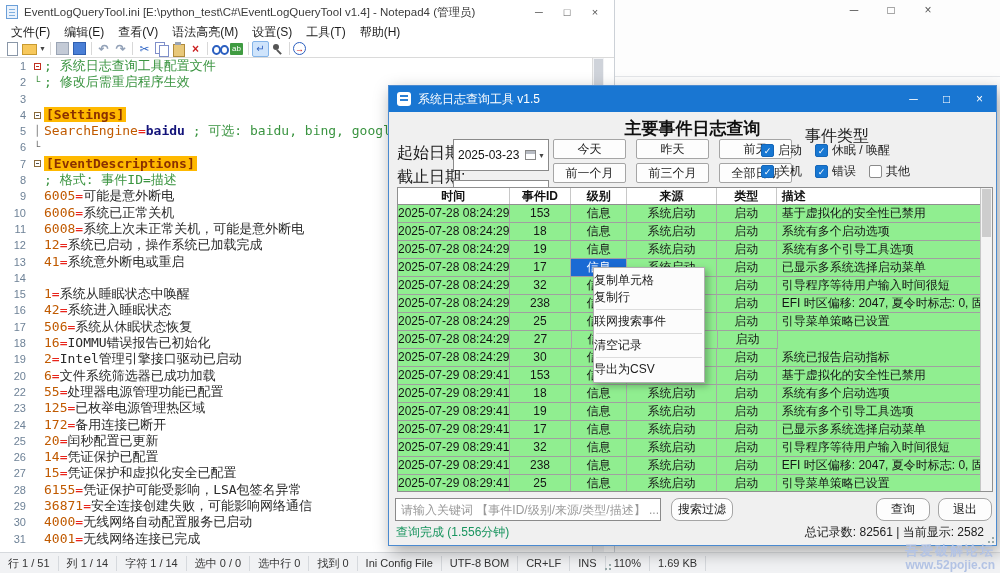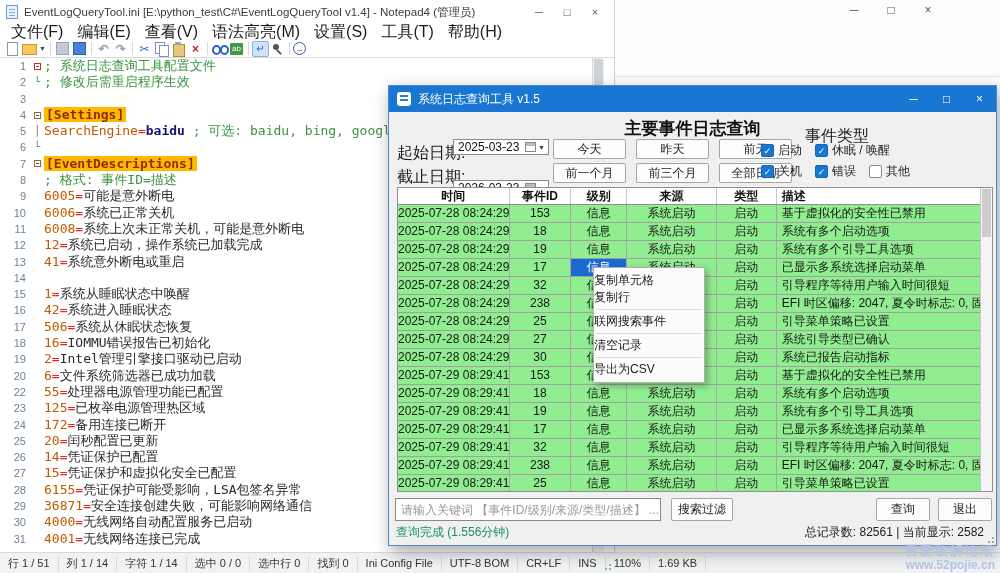--- a/index.html
+++ b/index.html
@@ -15,21 +15,21 @@
 
   
   .np { position:absolute; left:0; top:0; width:615px; height:573px; background:#fff; border-right:1px solid #ccd1d7; }
   .np-titlebar { height:24px; display:flex; align-items:center; padding-left:6px; background:#fff; }
   .np-icon { width:12px; height:14px; background:#eaf2fc; border:1px solid #6b9fd8; position:relative; margin-right:6px; flex:none; }
   .np-icon::after { content:""; position:absolute; left:2px; top:3px; width:6px; height:7px;
       background:repeating-linear-gradient(#7fb0e0 0 1px, transparent 1px 3px); }
   .np-title { font-size:11.5px; color:#3b3b3b; white-space:nowrap; }
   .np-controls { position:absolute; left:525px; top:0; height:24px; display:flex; }
   .np-controls span { width:28px; text-align:center; line-height:24px; font-size:11px; color:#555; }
-  .np-menubar { height:16px; display:flex; align-items:center; padding-left:4px; font-size:16px; color:#1c1c1c; }
+  .np-menubar { height:16px; display:flex; align-items:center; padding-left:4px; font-size:12px; color:#1c1c1c; }
   .np-menu-item { padding:0 7px; cursor:default; }
   .np-toolbar { height:18px; display:flex; align-items:center; padding-left:4px; border-bottom:1px solid #dadada; }
   .tsep { width:1px; height:13px; background:#d8d8d8; margin:0 3px; flex:none; }
   .tbi { width:17px; height:16px; position:relative; display:inline-flex; align-items:center; justify-content:center; font-size:11px; flex:none; }
   .i-new::before { content:""; width:9px; height:12px; background:#fff; border:1px solid #8a97a8; }
   .i-open::before { content:""; width:13px; height:9px; background:#f7c85c; border:1px solid #c89a30; margin-top:2px; }
   .i-dd { width:9px; color:#444; font-size:7px; }
   .i-save::before { content:""; width:11px; height:11px; background:#c3cad6; border:1px solid #9aa4b4; }
   .i-saveall::before { content:""; width:11px; height:11px; background:#4a7fd6; border:1px solid #2f5fb0; }
   .i-undo, .i-redo { color:#93a2b8; font-size:12px; font-weight:bold; }
@@ -80,21 +80,21 @@
       border:1px solid #4a8ad0; box-shadow:3px 6px 16px rgba(0,0,0,.35); z-index:10; }
   .dlg-titlebar { height:26px; background:#1976d2; display:flex; align-items:center; padding-left:8px; color:#fff; }
   .dlg-icon { width:14px; height:14px; background:#fff; border-radius:3px; margin-right:7px; position:relative; flex:none; }
   .dlg-icon::after { content:""; position:absolute; left:3px; top:3px; width:8px; height:8px;
       background:repeating-linear-gradient(#2b7fd4 0 2px, transparent 2px 4px); }
   .dlg-title { font-size:12px; }
   .dlg-controls { position:absolute; right:0; top:0; height:26px; display:flex; }
   .dlg-controls span { width:33px; text-align:center; line-height:26px; font-size:12px; color:#fff; }
   .dlg-header { margin-top:5px; text-align:center; font-size:17px; font-weight:bold; color:#101010; }
   .dlabel { position:absolute; font-size:16px; color:#1c1c1c; }
-  .dinput { position:absolute; width:96px; height:16px; background:#fff; border:1px solid #8a8a8a; display:flex; align-items:center; font-size:12px; color:#111; }
+  .dinput { position:absolute; width:96px; height:32px; background:#fff; border:1px solid #8a8a8a; display:flex; align-items:center; font-size:12px; color:#111; }
   .dval { flex:1; padding-left:4px; }
   .cal { width:11px; height:10px; border:1px solid #888; background:#fff; position:relative; margin-right:2px; flex:none; }
   .cal::before { content:""; position:absolute; left:0; top:0; width:100%; height:3px; background:#b8bcc4; }
   .ddar { font-size:7px; color:#444; padding-right:3px; }
   .qrow { position:absolute; display:flex; gap:10px; }
   .qbtn { width:73px; height:20px; background:#fdfdfd; border:1px solid #a5a5a5; border-radius:2px; font-size:12px; color:#1c1c1c;
       display:flex; align-items:center; justify-content:center; cursor:default; font-family:"Liberation Sans", sans-serif; }
   .cbrow { position:absolute; display:flex; gap:13px; align-items:center; }
   .cbitem { display:flex; align-items:center; gap:4px; font-size:12px; color:#1c1c1c; }
   .cb { width:13px; height:13px; border-radius:2px; display:inline-flex; align-items:center; justify-content:center; font-size:9px; flex:none; }
@@ -114,21 +114,21 @@
   .tthumb { margin:1px; height:48px; background:#cdcdcd; }
 
   .ctx { position:absolute; left:204px; top:181px; width:112px; background:#fcfcfc; border:1px solid #b0b0b0;
       box-shadow:3px 3px 7px rgba(0,0,0,.28); padding:4px 0; z-index:30; }
   .ctx-item { height:17px; line-height:17px; font-size:12px; color:#1c1c1c; cursor:default; white-space:nowrap; }
   .ctx-sep { border-top:1px solid #dcdcdc; margin:3px 2px; }
 
   .dsearch { position:absolute; left:6px; top:412px; width:266px; height:23px; border:1px solid #8a8a8a; background:#fff;
       font-size:12px; padding-left:5px; color:#222; font-family:"Liberation Sans", sans-serif; }
   .dsearch::placeholder { color:#9a9a9a; }
-  .dbtn { position:absolute; height:23px; background:#fdfdfd; border:1px solid #a5a5a5; border-radius:2px; font-size:12px; color:#1c1c1c;
+  .dbtn { position:absolute; height:23px; background:#fdfdfd; border:1px solid #a5a5a5; border-radius:8px; font-size:12px; color:#1c1c1c;
       display:flex; align-items:center; justify-content:center; cursor:default; font-family:"Liberation Sans", sans-serif; }
   .b-filter { left:282px; top:412px; width:62px; }
   .b-query  { left:487px; top:412px; width:54px; }
   .b-exit   { left:549px; top:412px; width:54px; }
   .dstatus-l { position:absolute; left:7px; top:438px; font-size:12px; color:#18945e; }
   .dstatus-r { position:absolute; right:12px; top:438px; font-size:12px; color:#1c1c1c; }
   .dgrip { position:absolute; right:2px; bottom:2px; width:6px; height:6px;
       background:radial-gradient(circle 1px at 1px 5px, #9aa 99%, transparent), radial-gradient(circle 1px at 5px 5px, #9aa 99%, transparent), radial-gradient(circle 1px at 5px 1px, #9aa 99%, transparent); }
 
   
@@ -374,21 +374,20 @@
               <span class="tcell w3">系统启动</span>
               <span class="tcell w4">启动</span>
               <span class="tcell w5">引导菜单策略已设置</span>
             </div>
             <div class="trow">
               <span class="tcell w0">2025-07-28 08:24:29</span>
               <span class="tcell w1">27</span>
               <span class="tcell w2">信息</span>
               <span class="tcell w3">系统启动</span>
               <span class="tcell w4">启动</span>
-              <span class="tcell w5">系统引导类型已确认</span>
             </div>
             <div class="trow">
               <span class="tcell w0">2025-07-28 08:24:29</span>
               <span class="tcell w1">30</span>
               <span class="tcell w2">信息</span>
               <span class="tcell w3">系统启动</span>
               <span class="tcell w4">启动</span>
               <span class="tcell w5">系统已报告启动指标</span>
             </div>
             <div class="trow">

